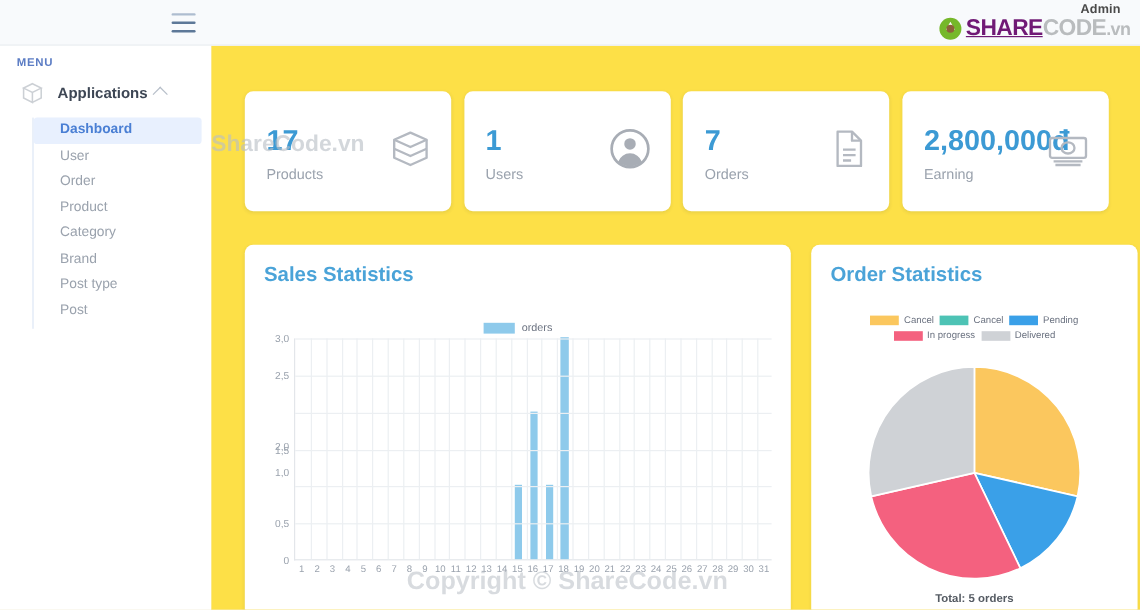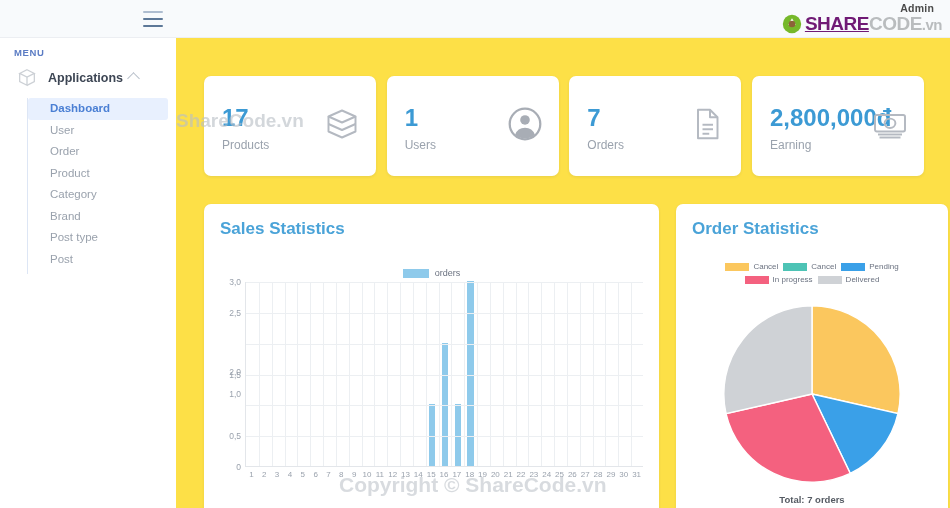--- a/index.html
+++ b/index.html
@@ -460,19 +460,19 @@
 
     <div class="pie-wrap">
       <svg viewBox="0 0 100 100" id="pie">
           <path d="M 50 50 L 50.00 1.00 A 49 49 0 0 1 97.77 60.90 Z" fill="#fbc75e" stroke="#ffffff" stroke-width="0.8"></path>
           <path d="M 50 50 L 97.77 60.90 A 49 49 0 0 1 71.26 94.15 Z" fill="#3aa0e8" stroke="#ffffff" stroke-width="0.8"></path>
           <path d="M 50 50 L 71.26 94.15 A 49 49 0 0 1 2.23 60.90 Z" fill="#f4617f" stroke="#ffffff" stroke-width="0.8"></path>
           <path d="M 50 50 L 2.23 60.90 A 49 49 0 0 1 50.00 1.00 Z" fill="#cfd2d6" stroke="#ffffff" stroke-width="0.8"></path>
         </svg>
     </div>
 
-    <div class="pie-total">Total: 7 orders</div>
+    <div class="pie-total">Total: 5 orders</div>
   </div>
 
 </div>
 
 <div class="wm wm-top">ShareCode.vn</div>
 <div class="wm wm-bottom">Copyright © ShareCode.vn</div>
 
 </body></html>

